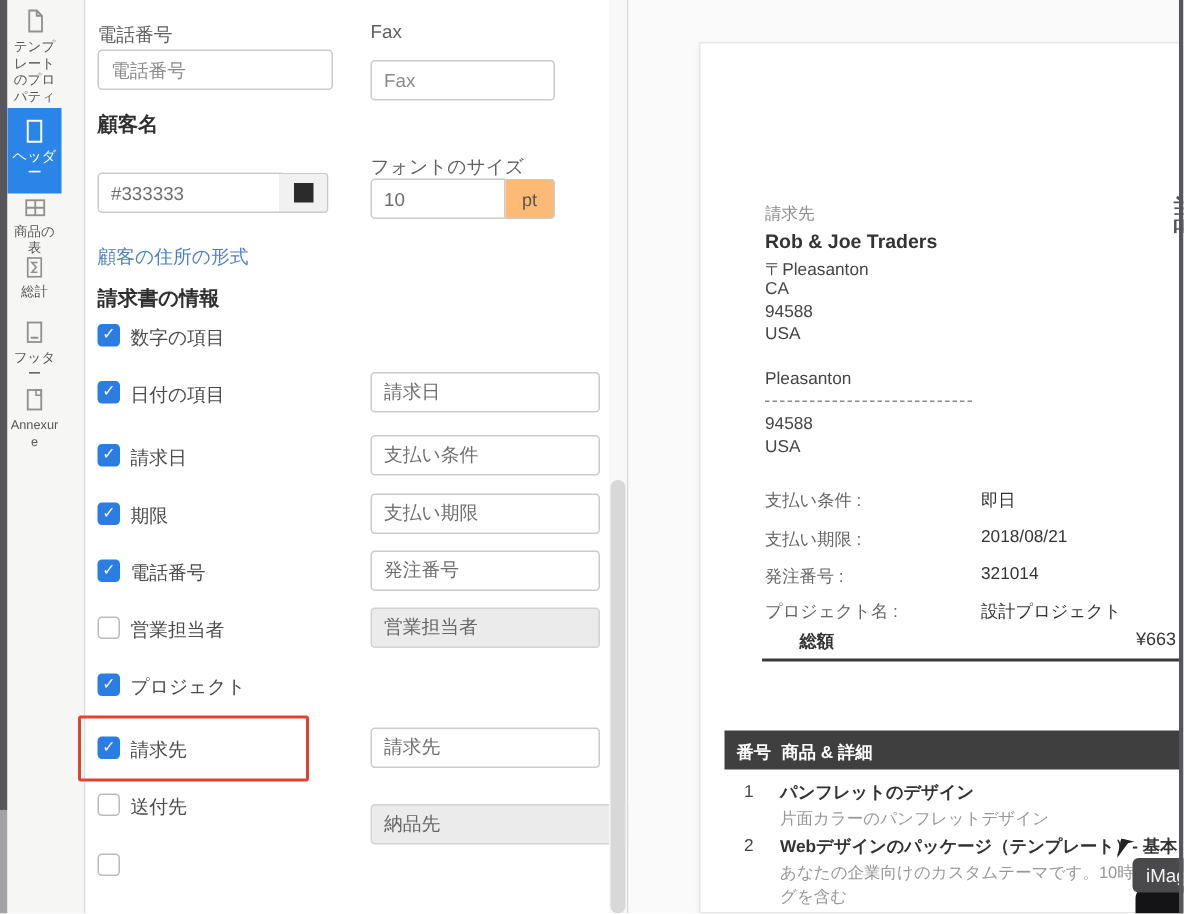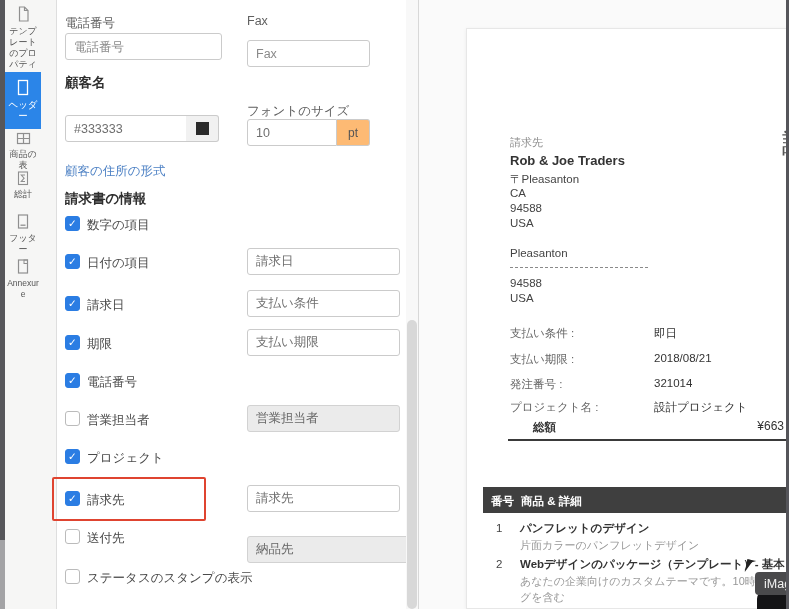--- a/index.html
+++ b/index.html
@@ -199,38 +199,38 @@
   <span class="cb on" style="left:8px;top:296px;"></span>
   <span class="cb-label" style="left:30px;top:297px;">請求日</span>
   <input class="abs txt" style="left: 190px; top: 290px; width: 153px;" value="支払い条件">
 
   <span class="cb on" style="left:8px;top:335px;"></span>
   <span class="cb-label" style="left:30px;top:336px;">期限</span>
   <input class="abs txt" style="left: 190px; top: 329px; width: 153px;" value="支払い期限">
 
   <span class="cb on" style="left:8px;top:373px;"></span>
   <span class="cb-label" style="left:30px;top:374px;">電話番号</span>
+  <input class="abs txt" style="left: 190px; top: 367px; width: 153px;" value="発注番号">
 
   <span class="cb off" style="left:8px;top:411px;"></span>
   <span class="cb-label" style="left:30px;top:412px;">営業担当者</span>
   <input class="abs txt" style="left: 190px; top: 405px; width: 153px;" disabled="" value="営業担当者">
 
   <span class="cb on" style="left:8px;top:449px;"></span>
   <span class="cb-label" style="left:30px;top:450px;">プロジェクト</span>
 
   <span class="cb on" style="left:8px;top:491px;"></span>
   <span class="cb-label" style="left:30px;top:492px;">請求先</span>
   <input class="abs txt" style="left: 190px; top: 485px; width: 153px;" value="請求先">
 
   <span class="cb off" style="left:8px;top:529px;"></span>
   <span class="cb-label" style="left:30px;top:530px;">送付先</span>
   <input class="abs txt" style="left: 190px; top: 536px; width: 185px;" disabled="" value="納品先">
 
   <span class="cb off" style="left:8px;top:569px;"></span>
-  <span class="cb-label" style="left:30px;top:570px;">ステータスのスタンプの表示</span>
 </div>
 
 <div class="abs annotation" style="left:52px;top:477px;width:150px;height:40px;"></div>
 
 <div class="abs scroll-track"></div>
 <div class="abs scroll-thumb"></div>
 <div class="abs divider"></div>
 
 <div class="abs preview"></div>
 <div class="abs paper"></div>

